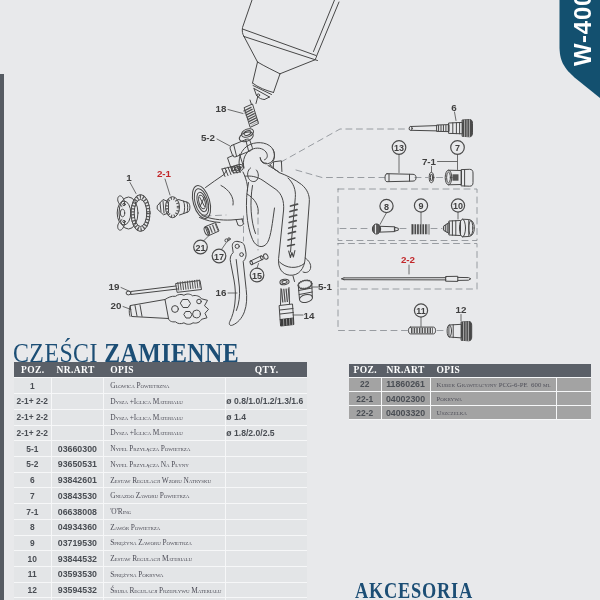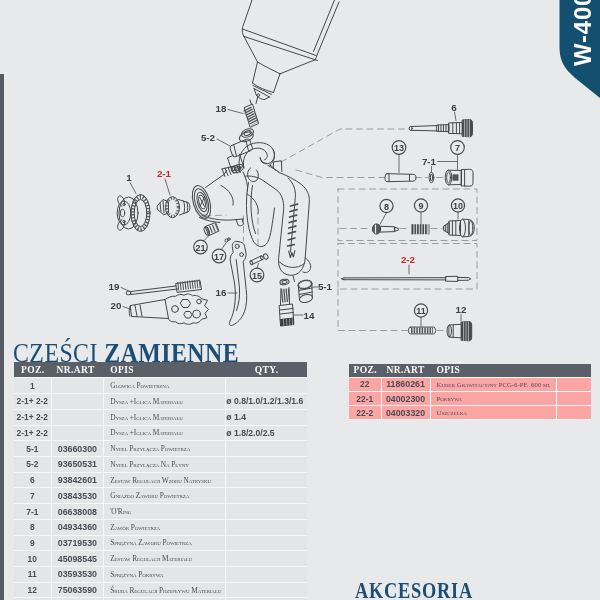--- a/index.html
+++ b/index.html
@@ -18,21 +18,21 @@
   .ptable td:last-child{border-right:none;}
   .poz{font-size:8.4px;font-weight:bold;color:#4a4e54;text-align:center;}
   .art{font-size:8.8px;font-weight:bold;color:#4a4e54;text-align:center;}
   .opis{font-family:Liberation Serif, serif;font-size:7.4px;color:#4e4e58;text-align:left;padding-left:6px;letter-spacing:-0.1px;overflow:visible;font-variant:small-caps;}
   .opis2{font-family:"Liberation Serif",serif;font-size:6.8px;color:#4e4e58;text-align:left;padding-left:6px;letter-spacing:0;overflow:visible;font-variant:small-caps;}
   .qty{font-size:8.6px;font-weight:bold;color:#4a4e54;text-align:left;}
   .rtable{position:absolute;left:349px;top:364px;width:242px;}
   .rtable tr{height:14.3px;}
   .rtable tr.h{height:13.6px;}
   .rtable th{background:#5b6068;color:#fff;font-family:"Liberation Serif",serif;font-size:9.5px;border-bottom:1.5px solid #f6f7f8;font-weight:bold;letter-spacing:0.4px;}
-  .rtable td{background:#fca5a5;border-bottom:1.5px solid #f6f7f8;border-right:1.5px solid #f6f7f8;}
+  .rtable td{background:#a3a3a3;border-bottom:1.5px solid #f6f7f8;border-right:1.5px solid #f6f7f8;}
   .rtable td:last-child{border-right:none;}
   svg text{font-family:"Liberation Sans",sans-serif;}
 </style>
 </head>
 <body>
 
 <div class="abs" style="left:0;top:74px;width:3.5px;height:526px;background:#565b62;"></div>
 
 <svg class="abs" style="left:0;top:0" width="600" height="600" viewBox="0 0 600 600" fill="none" stroke-linecap="round" stroke-linejoin="round">
 
@@ -513,33 +513,33 @@
         <td class="qty"></td>
       </tr>
   <tr>
         <td class="poz">9</td>
         <td class="art">03719530</td>
         <td class="opis">Sprężyna Zaworu Powietrza</td>
         <td class="qty"></td>
       </tr>
   <tr>
         <td class="poz">10</td>
-        <td class="art">45098545</td>
+        <td class="art">93844532</td>
         <td class="opis">Zestaw Regulacji Materiału</td>
         <td class="qty"></td>
       </tr>
   <tr>
         <td class="poz">11</td>
         <td class="art">03593530</td>
         <td class="opis">Sprężyna Pokrywa</td>
         <td class="qty"></td>
       </tr>
   <tr>
         <td class="poz">12</td>
-        <td class="art">75063590</td>
+        <td class="art">93594532</td>
         <td class="opis">Śruba Regulacji Przepływu Materiału</td>
         <td class="qty"></td>
       </tr>
   <tr>
         <td class="poz">13</td>
         <td class="art">93935430</td>
         <td class="opis">Zawór Powietrza</td>
         <td class="qty"></td>
       </tr>
 </tbody>

